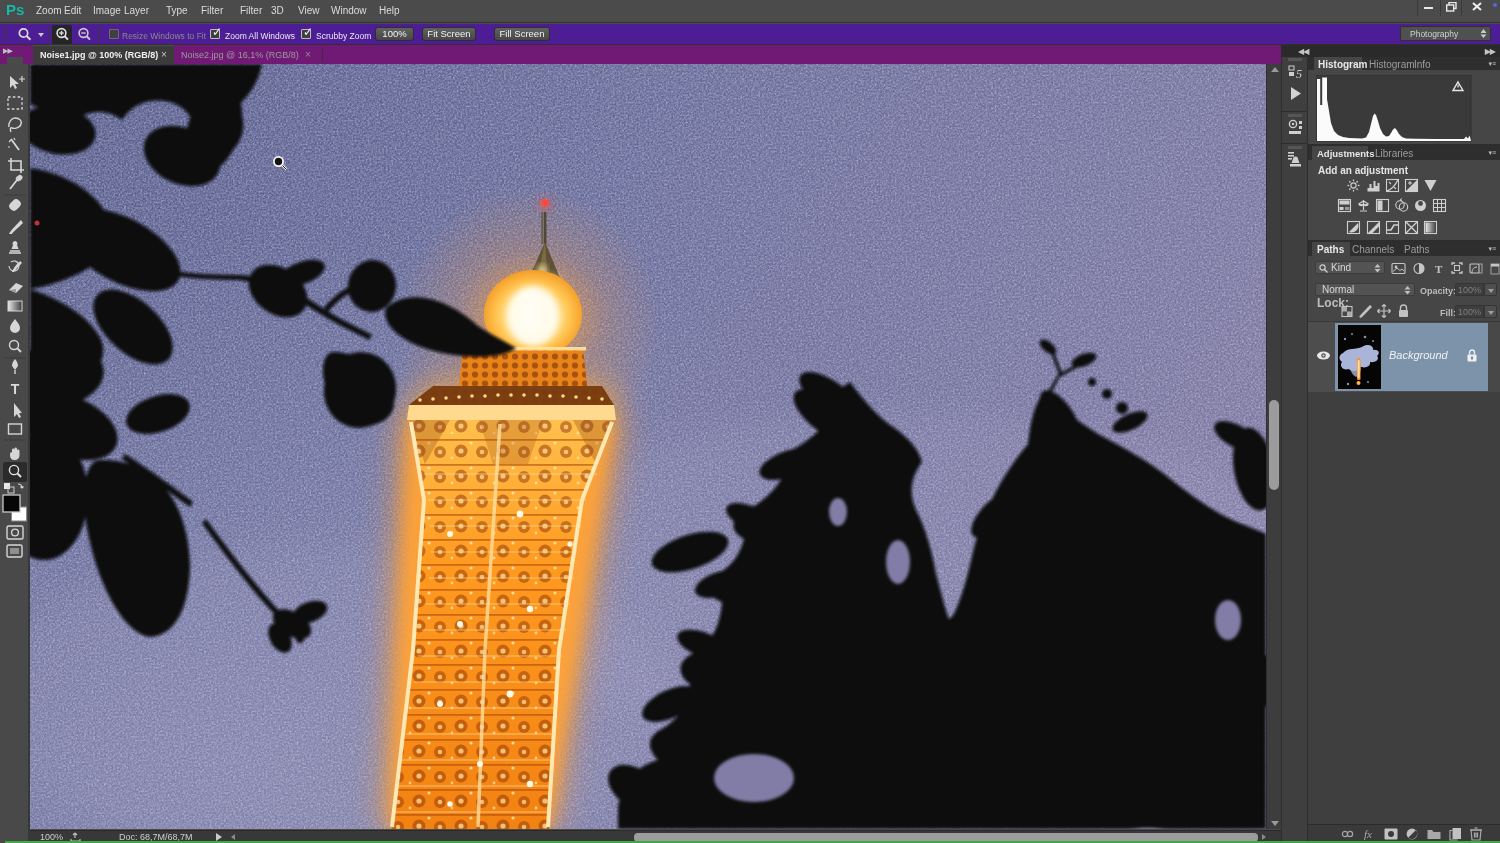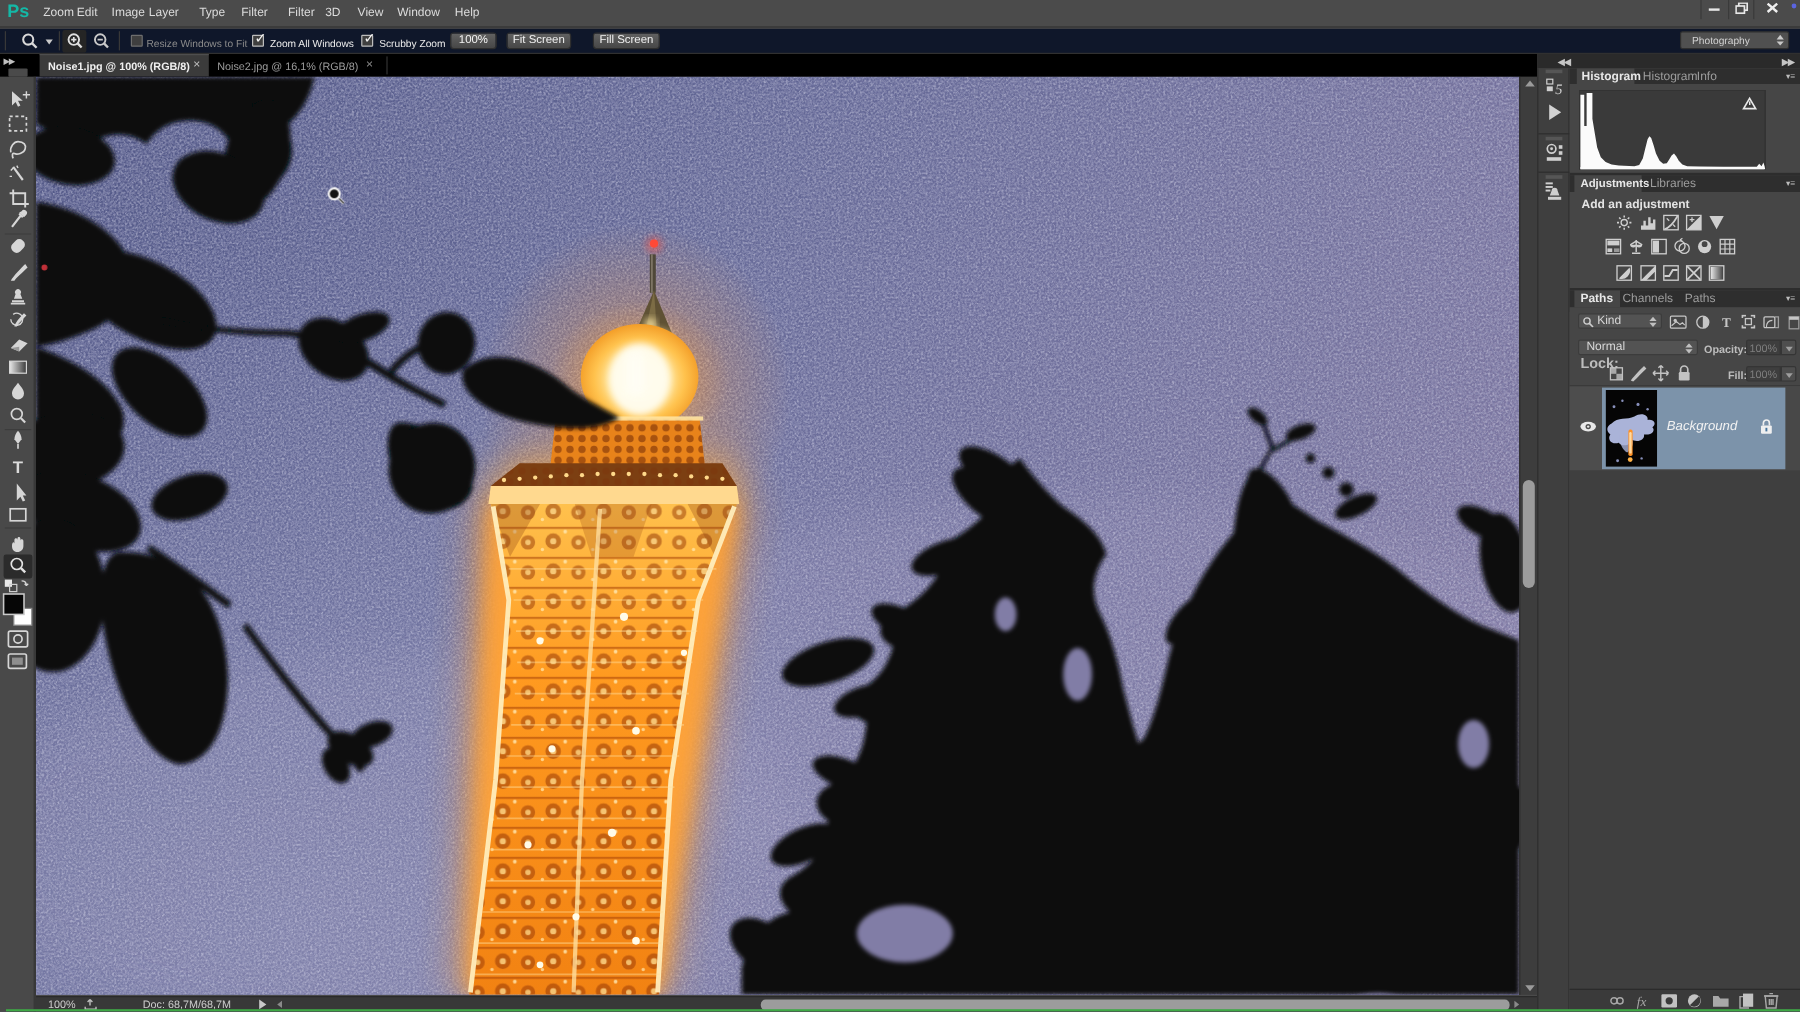--- a/index.html
+++ b/index.html
@@ -35,21 +35,21 @@
  <svg class="abs" style="left:1446px;top:2px" width="11" height="10">
         <rect x="3" y="0.5" width="7" height="6" fill="none" stroke="#e8e8e8" stroke-width="1.4"></rect>
         <rect x="0.7" y="3" width="7" height="6" fill="#4b4b4b" stroke="#e8e8e8" stroke-width="1.4"></rect>
       </svg>
  <svg class="abs" style="left:1472px;top:2px" width="10" height="9">
         <path d="M1,1 L9,8 M9,1 L1,8" stroke="#efefef" stroke-width="2"></path>
       </svg>
  <div class="abs" style="left:1493px;top:3px;width:4px;height:4px;border-radius:2px;background:#5a64e0"></div>
 </div>
 
-<div class="abs" style="left:0;top:24px;width:1500px;height:21px;background:#0f172a;border-bottom:1px solid #303030">
+<div class="abs" style="left:0;top:24px;width:1500px;height:21px;background:#4c1d95;border-bottom:1px solid #303030">
  <div class="abs" style="left:4px;top:2px;width:1px;height:16px;background:#383838"></div>
  <svg class="abs" style="left:17px;top:3px" width="17" height="15">
         <circle cx="6.5" cy="6" r="4.2" fill="none" stroke="#d9d9d9" stroke-width="1.7"></circle>
         <line x1="9.6" y1="9" x2="13.5" y2="12.8" stroke="#d9d9d9" stroke-width="2"></line>
       </svg>
  <div class="abs" style="left:38px;top:9px;width:0;height:0;border-left:3.5px solid transparent;border-right:3.5px solid transparent;border-top:4px solid #c9c9c9"></div>
  <div class="abs" style="left:49px;top:2px;width:1px;height:16px;background:#383838"></div>
  <div class="abs" style="left:52px;top:1px;width:20px;height:19px;background:#252525;border-radius:2px"></div>
  <svg class="abs" style="left:55px;top:3px" width="16" height="15">
         <circle cx="6.5" cy="6" r="4.4" fill="none" stroke="#dedede" stroke-width="1.6"></circle>
@@ -75,21 +75,21 @@
  <div class="btn" style="left:422px;width:54px">Fit Screen</div>
  <div class="btn" style="left:494px;width:56px">Fill Screen</div>
  <div class="abs" style="left:1400px;top:2px;width:91px;height:15px;background:#505050;border:1px solid #2f2f2f;border-radius:2px;color:#d2d2d2;font-size:8.5px;line-height:14px;padding-left:9px">Photography
    <svg class="abs" style="right:3px;top:2px" width="7" height="10">
           <path d="M3.5,0 L6.5,4 L0.5,4 Z" fill="#c9c9c9"></path>
           <path d="M3.5,9 L6.5,5.5 L0.5,5.5 Z" fill="#c9c9c9"></path>
         </svg>
  </div>
 </div>
 
-<div class="abs" style="left:0;top:45px;width:1281px;height:19px;background:#000000">
+<div class="abs" style="left:0;top:45px;width:1281px;height:19px;background:#701a75">
  <div class="abs" style="left:3px;top:2px;font-size:7px;color:#c0c0c0;letter-spacing:-1px">▶▶</div>
  <div class="abs" style="left:7px;top:12px;width:16px;height:7px;background:#4a4a4a;border-radius:1px"></div>
  <div class="abs" style="left:33px;top:0;width:141px;height:19px;background:#3b3b3b;border-top:1px solid #4e4e4e"></div>
  <div class="abs" style="left:40px;top:5px;font-size:9px;font-weight:bold;color:#f0f0f0;white-space:nowrap">Noise1.jpg @ 100% (RGB/8)</div>
  <div class="abs" style="left:161px;top:4px;font-size:10px;color:#c2c2c2">×</div>
  <div class="abs" style="left:181px;top:5px;font-size:9px;color:#9c9c9c;white-space:nowrap">Noise2.jpg @ 16,1% (RGB/8)</div>
  <div class="abs" style="left:305px;top:4px;font-size:10px;color:#8d8d8d">×</div>
  <div class="abs" style="left:322px;top:2px;width:1px;height:15px;background:#333333"></div>
 </div>
 

